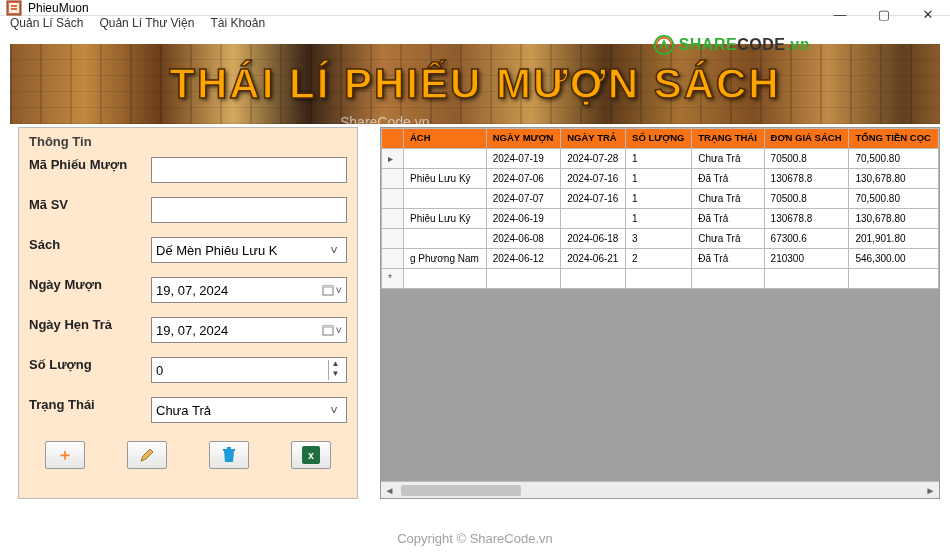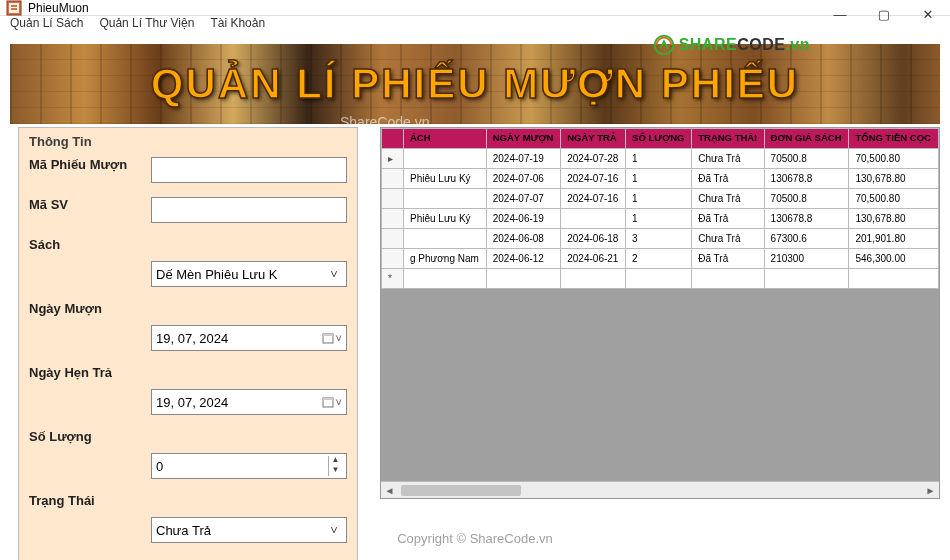--- a/index.html
+++ b/index.html
@@ -157,21 +157,21 @@
     width: 100%;
     height: 26px;
     border: 1px solid #888;
     background: #fff;
     font-size: 13px;
     padding: 2px 4px;
     display: flex;
     align-items: center;
     position: relative;
   }
-  .select-box, .date-box, .spin-box { justify-content: space-between; margin-top: 24px; }
+  .select-box, .date-box, .spin-box { justify-content: space-between; }
   .select-caret, .date-caret {
     width: 16px;
     display: flex;
     align-items: center;
     justify-content: center;
     color: #555;
   }
   .date-cal {
     font-size: 11px;
     color: #555;
@@ -240,21 +240,21 @@
   }
   table.grid th, table.grid td {
     border: 1px solid #bbb;
     padding: 3px 6px;
     text-align: left;
     height: 20px;
     white-space: nowrap;
     overflow: hidden;
   }
   table.grid th {
-    background: #be185d;
+    background: #f97316;
     font-weight: 600;
     font-size: 9.5px;
     vertical-align: top;
     line-height: 1.2;
   }
   .row-head {
     width: 22px;
     background: #f6f6f6;
     text-align: center;
     color: #555;
@@ -322,21 +322,21 @@
     <path d="M12 2 A10 10 0 1 1 11.9 2 Z" fill="none" stroke="#33b033" stroke-width="2"></path>
     <path d="M4 12 a8 8 0 0 1 16 0" fill="none" stroke="#d86f1a" stroke-width="2"></path>
     <path d="M8 16 l4 -8 l4 8" fill="none" stroke="#33b033" stroke-width="2"></path>
   </svg>
   <span>
     <span class="sc-text sc-share">SHARE</span><span class="sc-text sc-code">CODE</span><span class="sc-text sc-vn">.vn</span>
   </span>
 </div>
 
 <div class="banner">
-  <div class="banner-title">QUẢN LÍ PHIẾU MƯỢN PHIẾU</div>
+  <div class="banner-title">THÁI LÍ PHIẾU MƯỢN SÁCH</div>
 </div>
 <div class="watermark-small">ShareCode.vn</div>
 
 <div class="content">
 
   <div class="form-panel">
     <div class="legend">Thông Tin</div>
 
     <div class="form-row">
       <label>Mã Phiếu Mượn</label>

